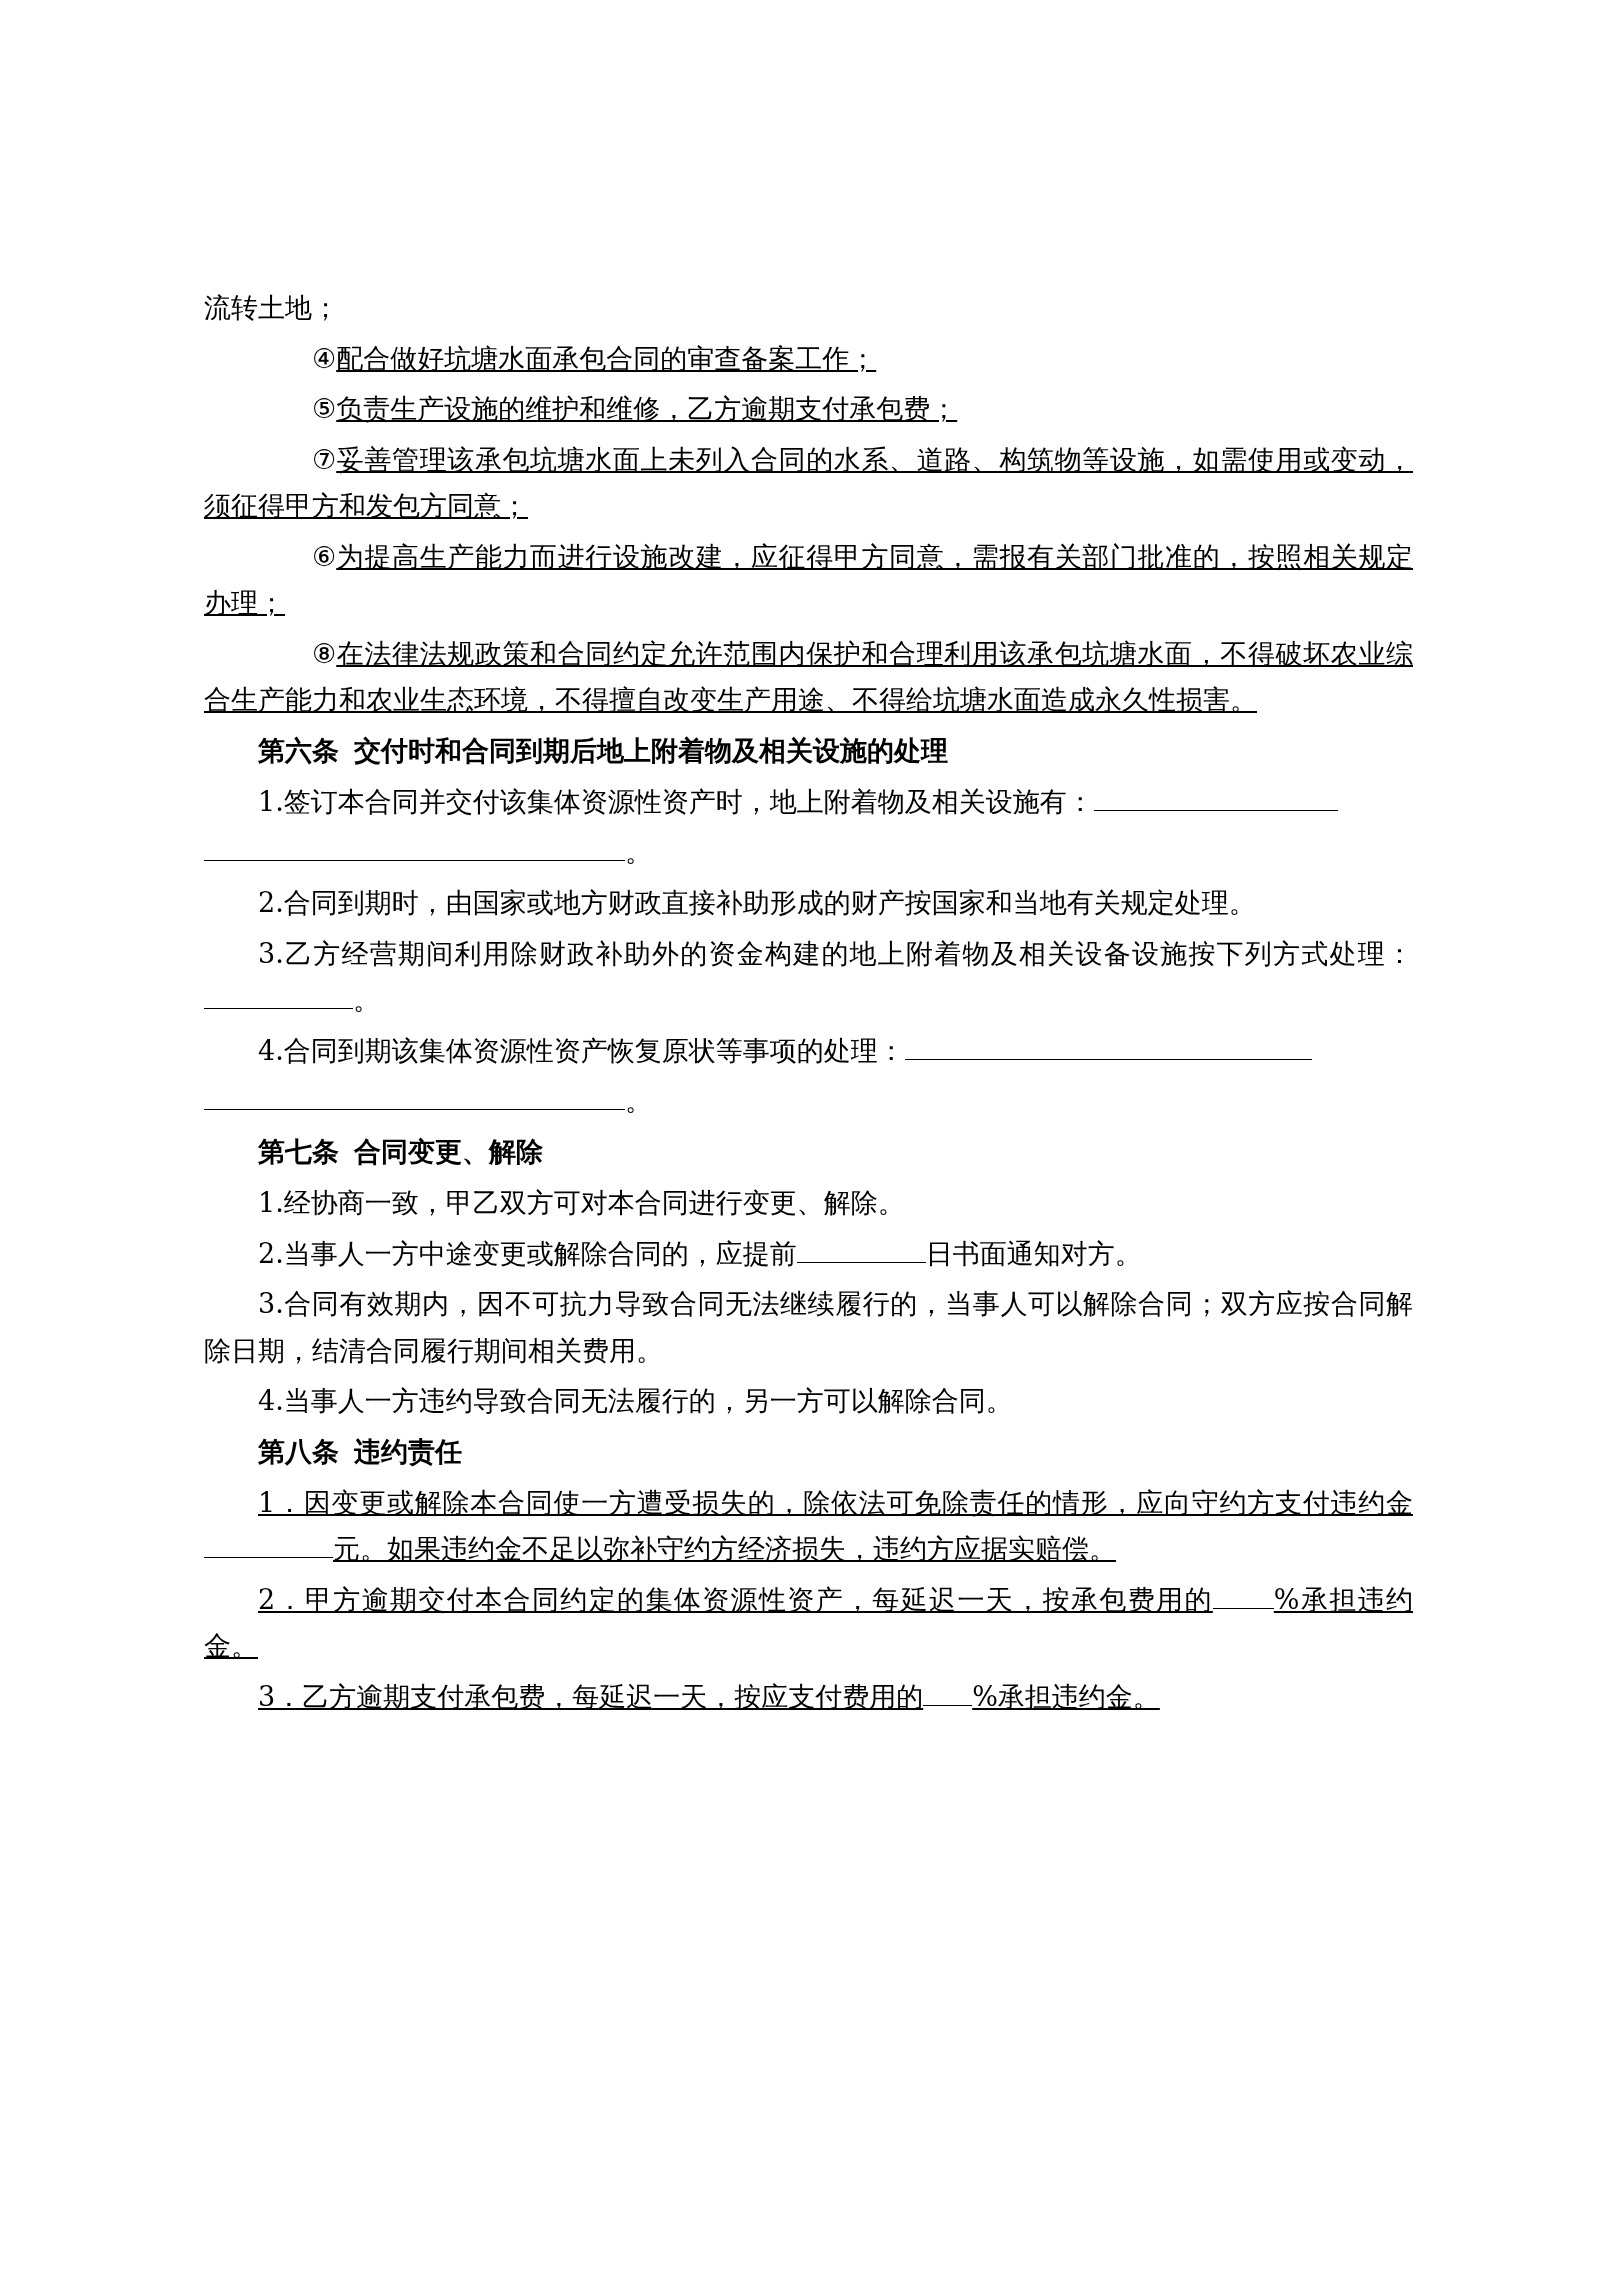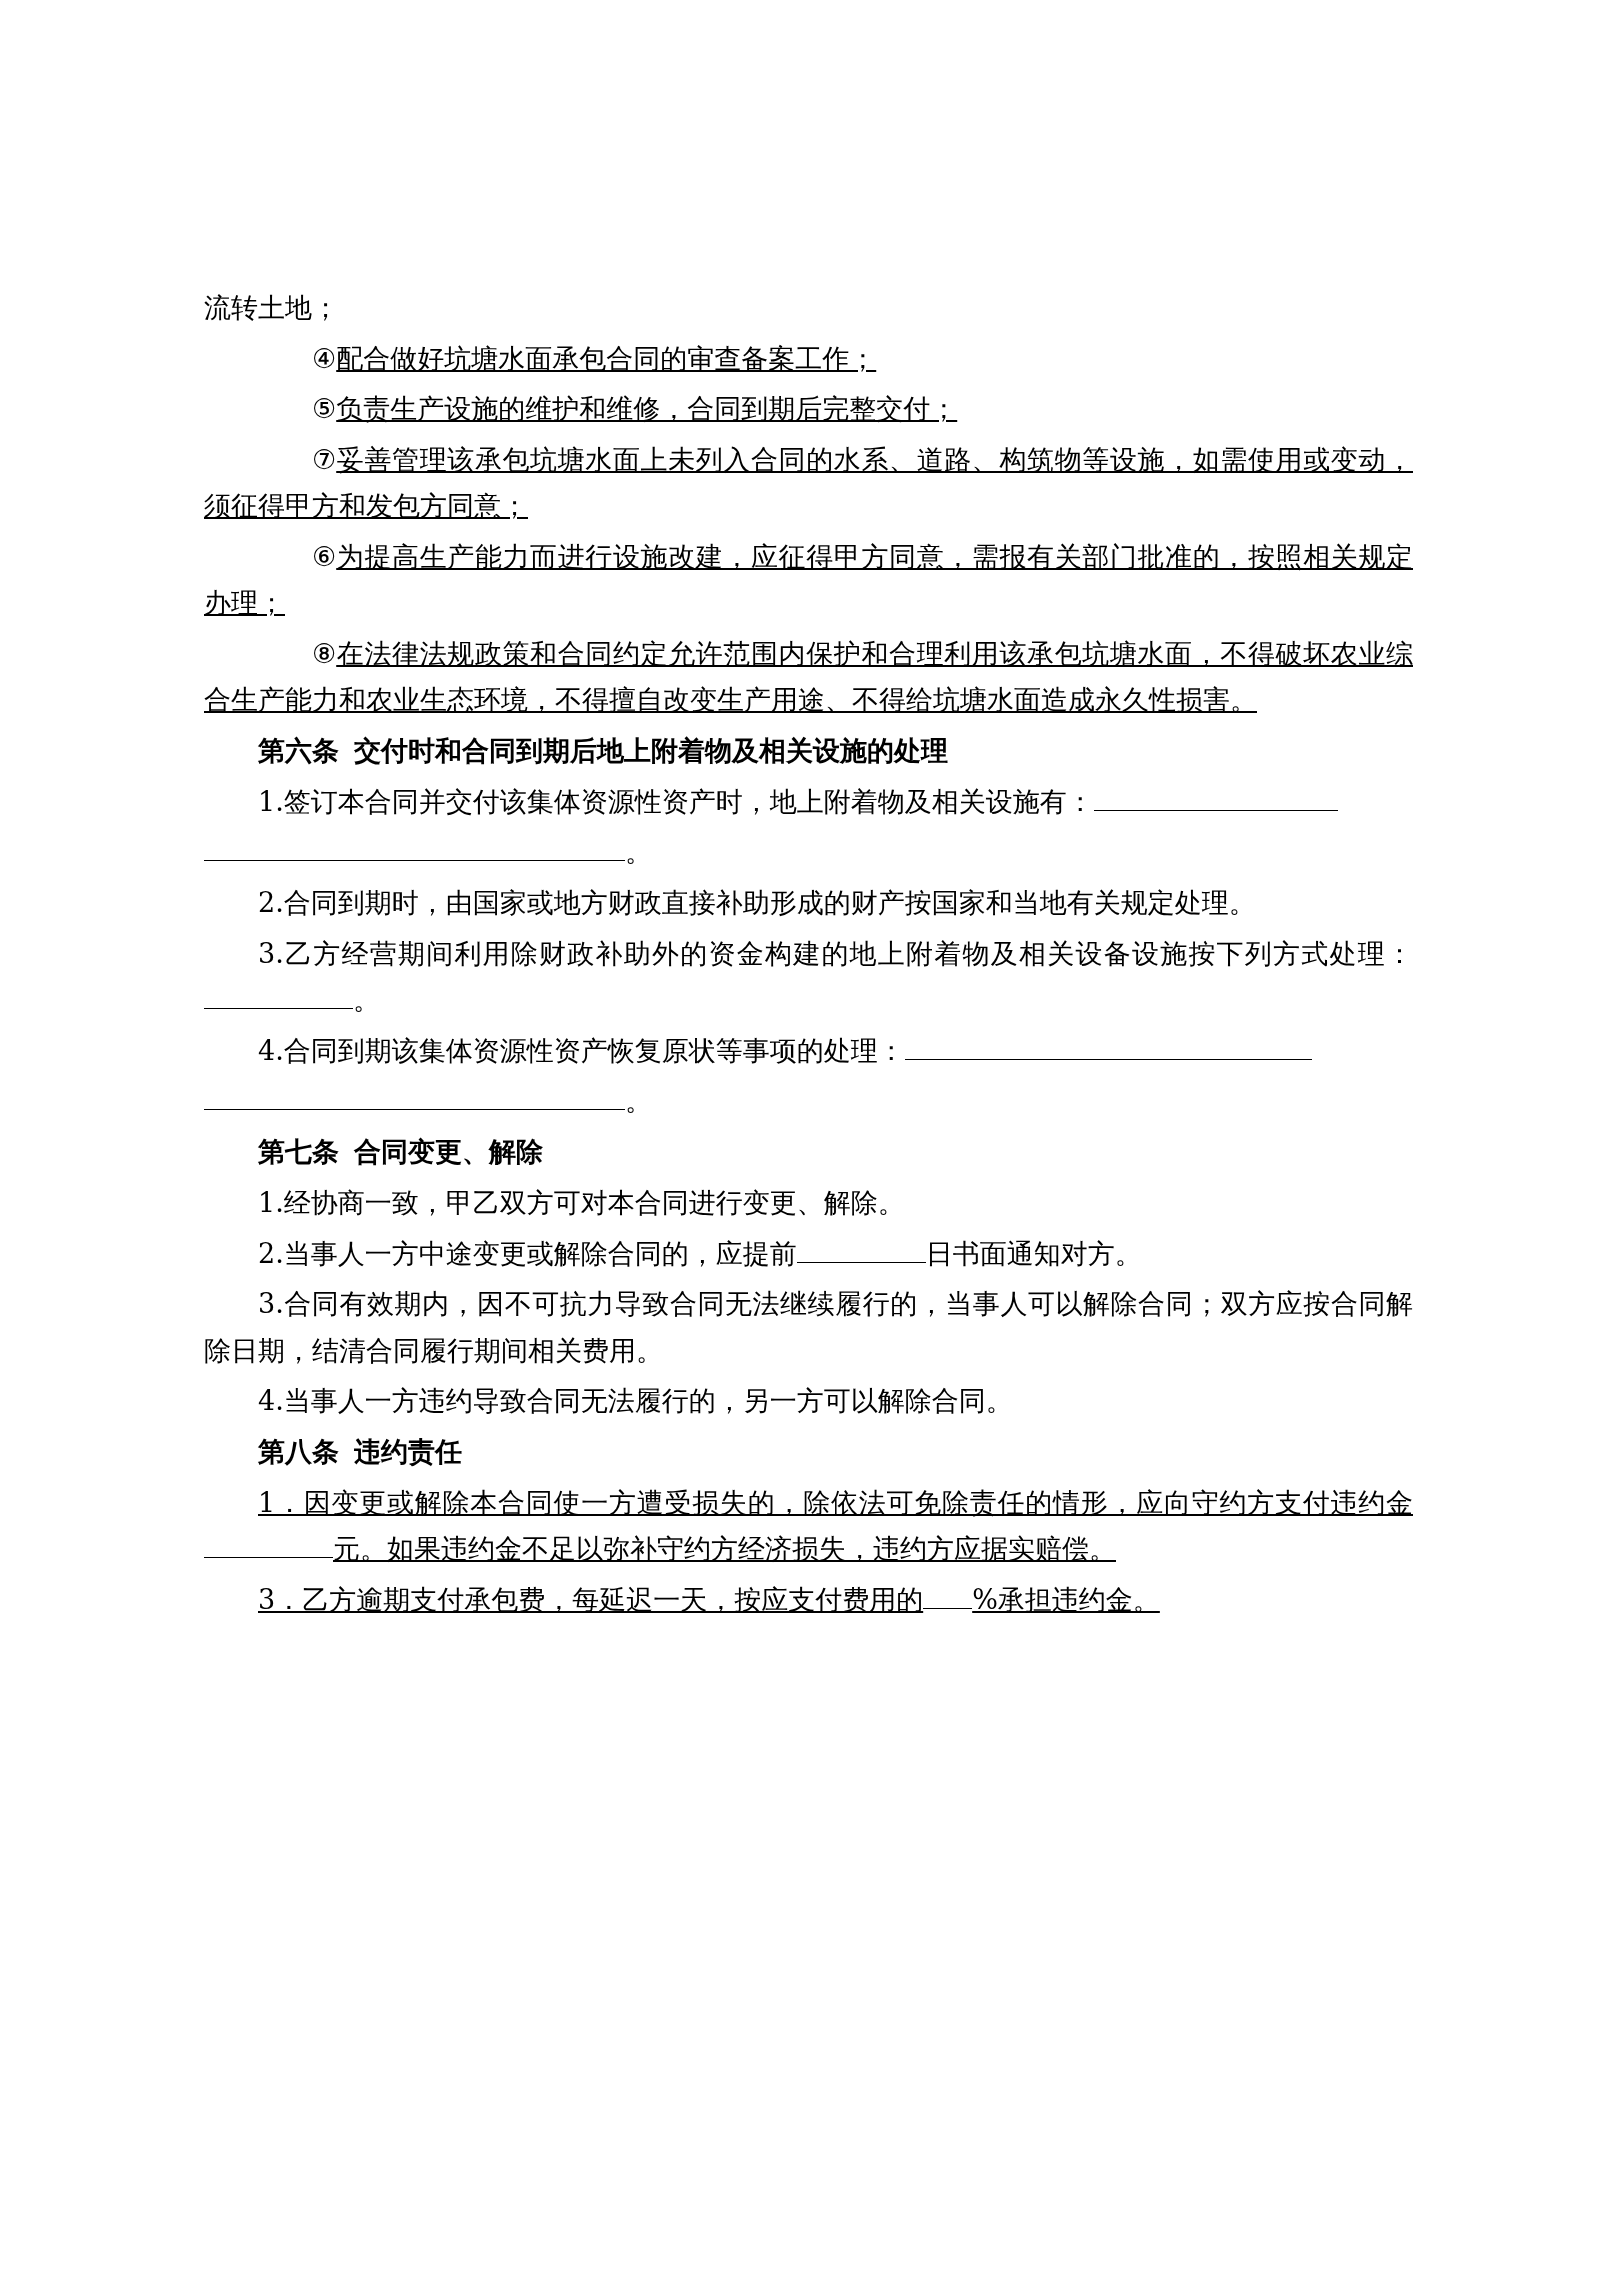--- a/index.html
+++ b/index.html
@@ -74,21 +74,21 @@
 <div class="page">
   <div class="doc">
 
     <p class="para">流转土地；</p>
 
     <p class="para indent2">
       <span class="circled">④</span><span>配合做好坑塘水面承包合同的审查备案工作；</span>
     </p>
 
     <p class="para indent2">
-      <span class="circled">⑤</span><span>负责生产设施的维护和维修，合同到期后完整交付；</span>
+      <span class="circled">⑤</span><span>负责生产设施的维护和维修，乙方逾期支付承包费；</span>
     </p>
 
     <p class="para indent2">
       <span class="circled">⑦</span><span>妥善管理该承包坑塘水面上未列入合同的水系、道路、构筑物等设施，如需使用或变动，须征得甲方和发包方同意；</span>
     </p>
 
     <p class="para indent2">
       <span class="circled">⑥</span><span>为提高生产能力而进行设施改建，应征得甲方同意，需报有关部门批准的，按照相关规定办理；</span>
     </p>
 
@@ -135,20 +135,23 @@
     <p class="para indent-num">4.当事人一方违约导致合同无法履行的，另一方可以解除合同。</p>
 
     <p class="heading">
       <span>第八条</span><span class="gap"></span><span>违约责任</span>
     </p>
 
     <p class="para indent2">
       <span>1．因变更或解除本合同使一方遭受损失的，除依法可免除责任的情形，应向守约方支付违约金</span><span class="blank b-sm"></span><span>元。如果违约金不足以弥补守约方经济损失，违约方应据实赔偿。</span>
     </p>
 
+    <p class="para indent2">
+      <span>2．甲方逾期交付本合同约定的集体资源性资产，每延迟一天，按承包费用的</span><span class="blank b-xs"></span><span>%承担违约金。</span>
+    </p>
 
     <p class="para indent2">
       <span>3．乙方逾期支付承包费，每延迟一天，按应支付费用的</span><span class="blank b-tiny"></span><span>%承担违约金。</span>
     </p>
 
   </div>
 </div>
 
 
 </body></html>

